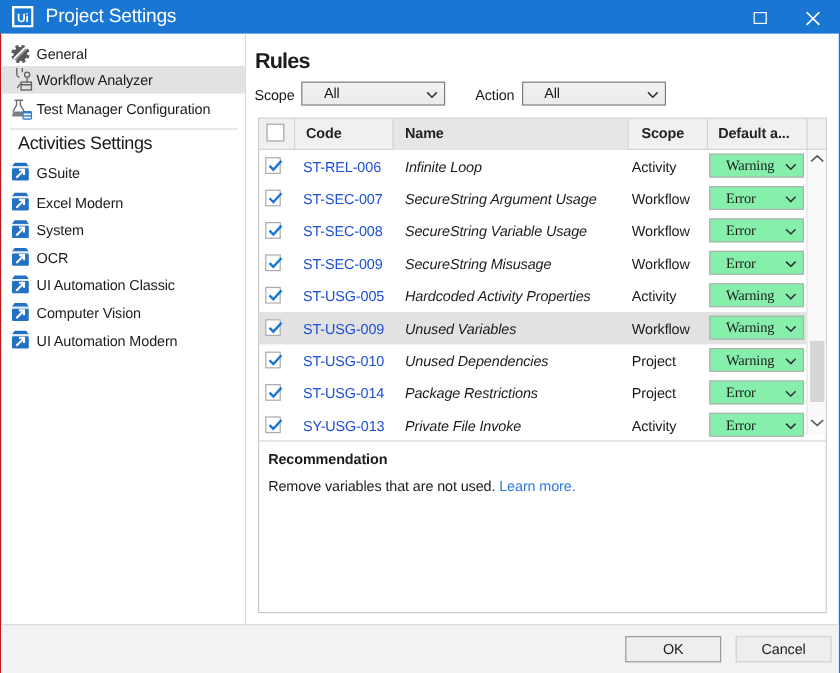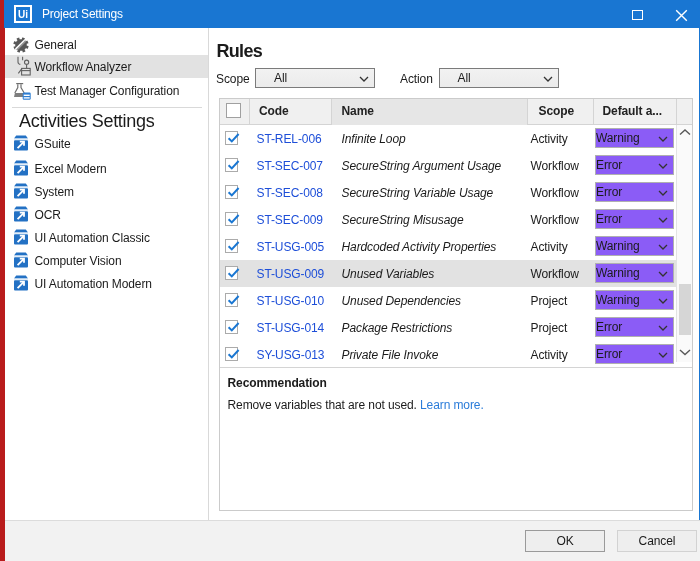--- a/index.html
+++ b/index.html
@@ -1,32 +1,32 @@
 <!DOCTYPE html>
 <html><head>
 <meta charset="utf-8">
 <style>
 * { margin:0; padding:0; box-sizing:border-box; }
 html,body { width:700px; height:561px; overflow:hidden; }
 body { font-family:"Liberation Sans", sans-serif; font-size:12px; color:#1b1b1b; letter-spacing:-0.1px; }
 .win { position:relative; width:700px; height:561px; background:#fff;
-  border-left:5px solid #b91c1c; border-right:1px solid #1976d2; }
+  border-left:1px solid #b91c1c; border-right:1px solid #1976d2; }
 
 .titlebar { position:absolute; left:-1px; top:0; width:700px; height:28px; background:#1976d2; }
-.title { position:absolute; left:38px; top:0; line-height:28px; color:#fff; font-size:12px; letter-spacing:-0.2px; }
+.title { position:absolute; left:38px; top:0; line-height:28px; color:#fff; font-size:16px; letter-spacing:-0.2px; }
 .logo { position:absolute; left:10px; top:5px; }
 .btn-max { position:absolute; left:628px; top:9.5px; width:10.5px; height:10.5px; border:1.3px solid #fff; }
 .x1 { position:absolute; left:670.5px; top:8.5px; width:13px; height:13px; }
 
 .side-item { position:absolute; left:0; width:203px; height:23px; }
 .side-item .txt { position:absolute; left:29.5px; top:50%; transform:translateY(-50%); white-space:nowrap; }
 .hl { background:#e2e2e2; }
 .sep-v { position:absolute; left:203px; top:28px; width:1px; height:492px; background:#d9d9d9; }
 .sep-h { position:absolute; left:7px; top:107px; width:190px; height:1px; background:#d9d9d9; }
-.acts { position:absolute; left:14px; top:111px; font-size:18px; letter-spacing:-0.3px; }
+.acts { position:absolute; left:14px; top:111px; font-size:15px; letter-spacing:-0.3px; }
 
 .rules-h { position:absolute; left:211.5px; top:41px; font-size:18px; font-weight:bold; letter-spacing:-0.7px; }
 .lab { position:absolute; top:72px; }
 .combo { position:absolute; top:68px; height:20px; background:linear-gradient(#f2f2f2,#ebebeb);
   border:1px solid #7b7b7b; line-height:18px; padding-left:18px; }
 .combo svg { position:absolute; right:5px; top:7px; }
 
 .panel { position:absolute; left:214px; top:98px; width:474px; height:413px; border:1px solid #cbcbcb; background:#fff; }
 
 .thead { position:absolute; left:0; top:0; width:472px; height:26px; background:#f0f0f0; border-bottom:1px solid #d4d4d4; }
@@ -34,22 +34,22 @@
 .colsep { position:absolute; top:0; width:1px; height:26px; background:#d4d4d4; }
 .hdrbox { position:absolute; left:6px; top:4px; width:15px; height:15px; border:1px solid #a0a0a0; background:#fff; }
 
 .row { position:absolute; left:0; width:456px; height:27px; }
 .row.sel { background:#e2e2e2; }
 .cb { position:absolute; left:4.5px; top:6px; width:13.5px; height:13.5px; border:1px solid #ababab; background:#fff; }
 .cb svg { position:absolute; left:0px; top:-2px; }
 .code { position:absolute; left:36.5px; top:50%; transform:translateY(-50%); color:#1d4ed8; }
 .nm { position:absolute; left:121.5px; top:50%; transform:translateY(-50%);font-style:italic; }
 .sc { position:absolute; left:310.5px; top:50%; transform:translateY(-50%); }
-.rcombo { position:absolute; left:375px; top:2.5px; width:79px; height:20px; background:#8b5cf6;
-  border:1px solid #b0b0b0; line-height:19px; padding-left:0; }
+.rcombo { position:absolute; left:375px; top:2.5px; width:79px; height:20px; background:#86efac;
+  border:1px solid #b0b0b0; line-height:19px; padding-left:13px;font-family:Liberation Serif, serif; }
 .rcombo svg { position:absolute; right:5px; top:7px; }
 
 .sbar { position:absolute; left:456px; top:26px; width:16px; height:237px; background:#fafafa; border-left:1px solid #e3e3e3; }
 .sthumb { position:absolute; left:2px; top:159px; width:11.5px; height:51px; background:#d6d6d6; }
 
 .rec-line { position:absolute; left:0; top:268px; width:472px; height:1px; background:#d4d4d4; }
 .rec-h { position:absolute; left:7.5px; top:276.5px; font-weight:bold; }
 .rec-t { position:absolute; left:7.5px; top:298.5px; }
 a.lm { color:#2b7cd9; text-decoration:none; }
 

